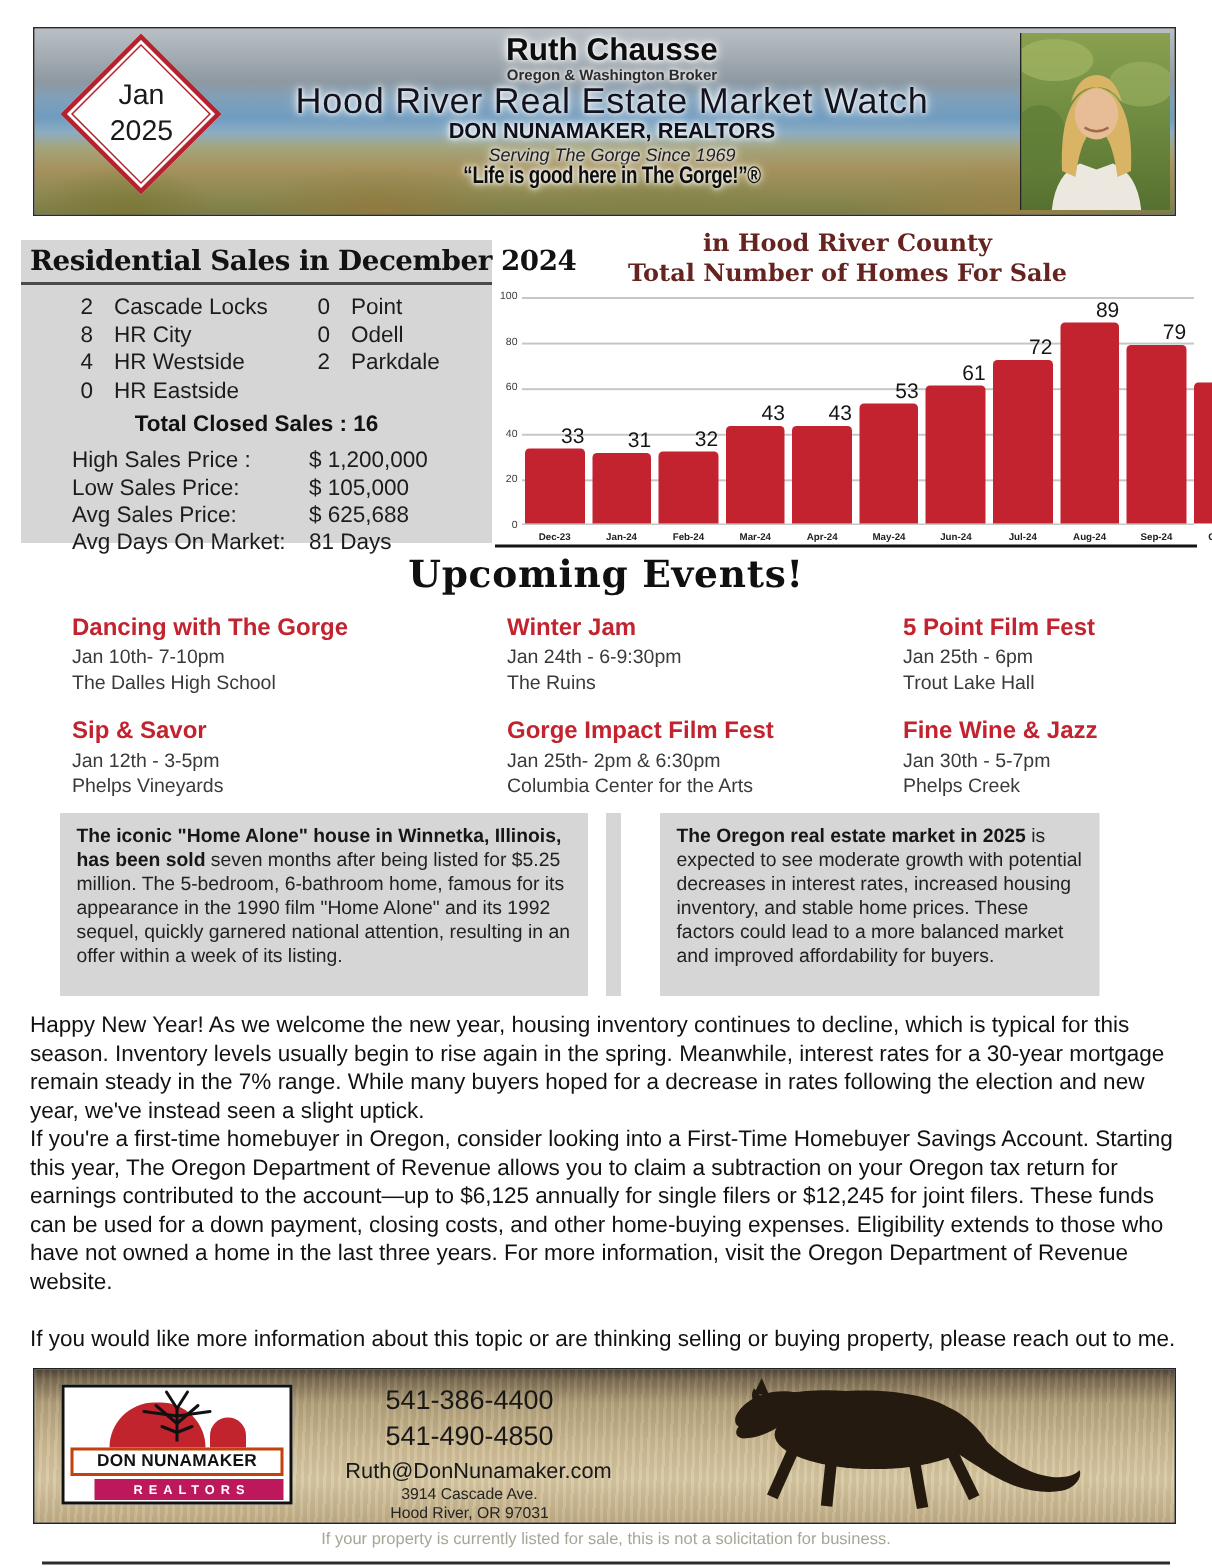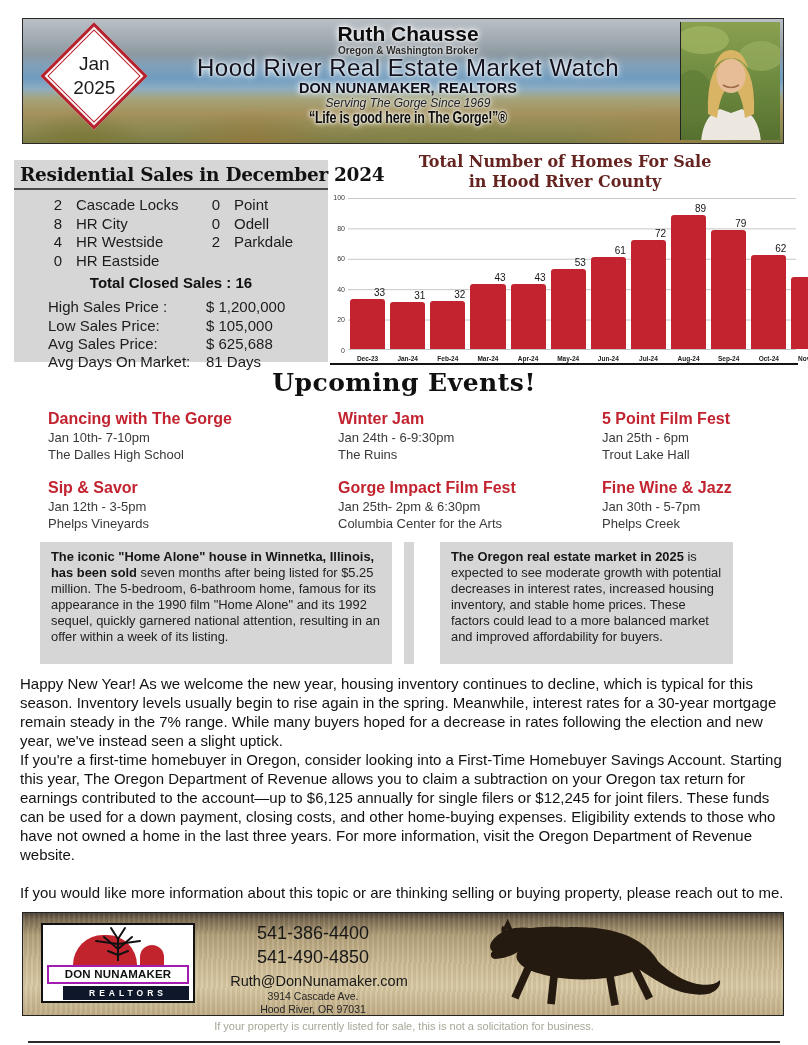--- a/index.html
+++ b/index.html
@@ -49,21 +49,21 @@
   .chart { position:absolute; left:332px; top:152px; width:466px; height:214px; }
   .chart-title { text-align:center; font-family:"DejaVu Serif", serif; font-weight:bold; font-size:16px;
     color:#652420; line-height:1.25; }
   .plot { position:absolute; left:16px; right:2px; top:46px; height:152px;
     background-image:linear-gradient(#c6c6c6 1px, transparent 1px);
     background-size:100% 30.4px; border-bottom:1px solid #c6c6c6; }
   .yaxis { position:absolute; left:0; top:42px; width:13px; height:160px; display:flex; flex-direction:column;
     justify-content:space-between; align-items:flex-end; font-size:7px; color:#3a3a3a; }
   .bars { position:absolute; left:2px; right:2px; top:0; bottom:0; display:flex; align-items:flex-end; gap:5px; }
   .bar-slot { flex:1; height:100%; display:flex; flex-direction:column; justify-content:flex-end; align-items:center; position:relative; }
-  .bar-value { font-size:10px; color:#151515; margin-bottom:1px;padding-left:24px; }
+  .bar-value { font-size:14px; color:#151515; margin-bottom:1px;padding-left:24px; }
   .bar { width:100%; border-radius:3px 3px 0 0; }
   .bar-xlabel { position:absolute; bottom:-13px; left:-50%; width:200%; text-align:center; font-size:6.5px; font-weight:bold; color:#222; white-space:nowrap; }
   .chart-baseline { position:absolute; left:330px; top:363px; width:468px; height:2px; background:#141414; }
 
   
   .events-title { position:absolute; left:0; top:368px; width:100%; text-align:center;
     font-family:"DejaVu Serif", serif; font-weight:bold; font-size:25px; color:#101010; letter-spacing:.5px; }
   .events-grid { position:absolute; left:48px; top:410px; display:grid; grid-template-columns:274px 248px 218px; row-gap:24px;gap:16px; }
   .event-name { font-size:16px; font-weight:bold; color:#c2232f; margin-bottom:2px; }
   .event-line { font-size:13px; color:#3a3a3a; line-height:1.28; }
@@ -85,22 +85,22 @@
   .footer { position:absolute; left:22px; top:912px; width:762px; height:104px; border:1.5px solid #222;
     background:
       repeating-linear-gradient(92deg, rgba(255,255,255,.07) 0 2px, rgba(60,45,25,.06) 2px 5px),
       linear-gradient(180deg,#4c4338 0%, #77684f 6%, #b2a07a 22%, #ccba93 48%, #d8c9a4 72%, #c1ae86 100%);
   }
   .logo { position:absolute; left:18px; top:10px; width:154px; height:80px; background:#fff; border:2px solid #111; padding:2px 4px; }
   .logo-arches { position:relative; height:38px; display:flex; align-items:flex-end; justify-content:center; gap:3px; }
   .arch-big { width:64px; height:30px; background:#c2242e; border-radius:32px 32px 0 0; }
   .arch-small { width:24px; height:20px; background:#c2242e; border-radius:12px 12px 0 0; }
   .logo-tree { position:absolute; left:50%; top:-2px; transform:translateX(-50%); }
-  .logo-name { font-size:11.5px; font-weight:bold; color:#111; text-align:center; border:2px solid #a21caf; background:#fff; line-height:1.3; letter-spacing:.2px; }
-  .logo-realtors { margin-top:2px; background:#0f172a; color:#fff; font-size:8.5px; font-weight:bold; letter-spacing:4px; text-align:center; padding:2px 0 2px 4px;margin-left:16px; }
+  .logo-name { font-size:11.5px; font-weight:bold; color:#111; text-align:center; border:2px solid #c2410c; background:#fff; line-height:1.3; letter-spacing:.2px; }
+  .logo-realtors { margin-top:2px; background:#be185d; color:#fff; font-size:8.5px; font-weight:bold; letter-spacing:4px; text-align:center; padding:2px 0 2px 4px;margin-left:16px; }
   .contact { position:absolute; left:170px; top:8px; width:240px; text-align:center; color:#181818; }
   .phone { font-size:18px; font-weight:400; line-height:1.35; }
   .email { font-size:14.5px; margin-top:3px;padding-left:12px; }
   .address { font-size:10.5px; line-height:1.25; margin-top:1px; color:#242424; }
   .horse-box { position:absolute; right:8px; top:4px; width:336px; height:94px; }
 
   .disclaimer { position:absolute; left:0; top:1020px; width:100%; text-align:center; font-size:11px; color:#a6a697; }
   .bottom-line { position:absolute; left:28px; top:1041px; width:752px; height:2px; background:#2c2c2c; }
 </style>
 </head>
@@ -206,22 +206,22 @@
 
       <div class="stat-row">
         <span class="stat-label">Avg Days On Market:</span>
         <span class="stat-value">81 Days</span>
       </div>
     </div>
 </div>
 
 <div class="chart">
   <div class="chart-title">
+    <div>in Hood River County</div>
     <div>Total Number of Homes For Sale</div>
-    <div>in Hood River County</div>
   </div>
   <div class="yaxis">
 
   <span>100</span>
       <span>80</span>
       <span>60</span>
       <span>40</span>
       <span>20</span>
       <span>0</span>
     </div>

